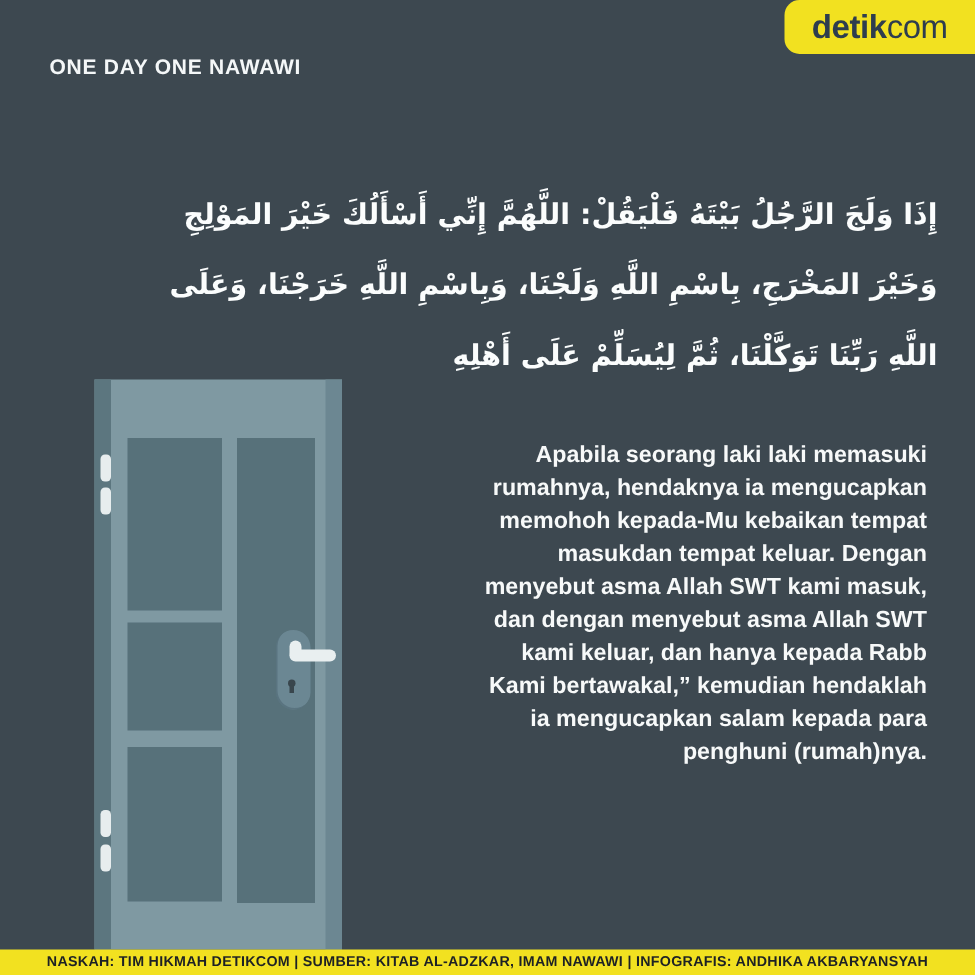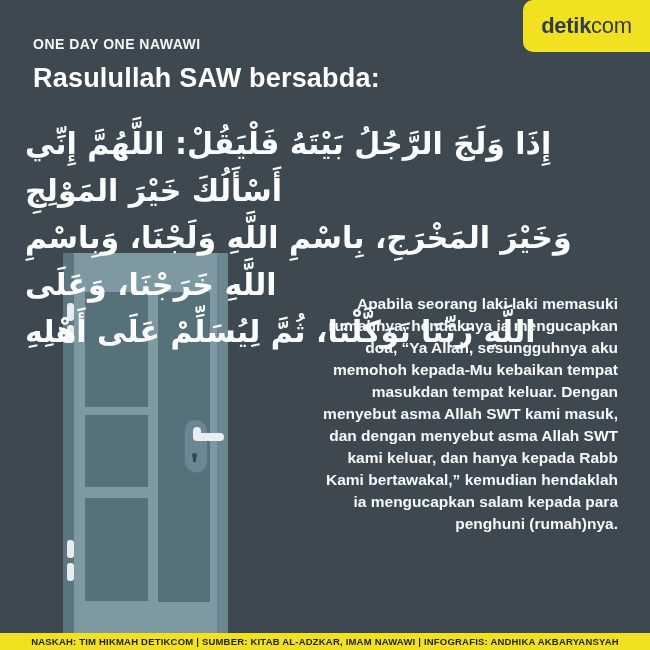--- a/index.html
+++ b/index.html
@@ -17,40 +17,40 @@
     color:#F4F7F8;font-size:14px;font-weight:700;letter-spacing:.5px;
   }
   .title{
     position:absolute;left:33px;top:63px;
     color:#FFFFFF;font-size:27px;font-weight:700;letter-spacing:.2px;
   }
 
   
   .brand-badge{
     position:absolute;top:0;right:0;
-    width:127px;height:52px;
+    width:127px;height:36px;
     background:#F2E120;
     border-radius:10px 0 0 10px;
     display:flex;align-items:center;justify-content:center;
   }
   .brand-badge .logo{
     color:#2E3D4E;font-size:22px;line-height:1;letter-spacing:-.3px;
   }
   .logo-bold{font-weight:700;}
   .logo-light{font-weight:400;}
 
   
   .arabic{
     position:absolute;left:25px;right:25px;top:120px;
     z-index:5;
     direction:rtl;
-    text-align:left;
+    text-align:right;
     color:#FBFDFD;
     font-family:"DejaVu Sans", sans-serif;
-    font-size:30px;font-weight:700;
+    font-size:19px;font-weight:700;
   }
   .arabic div{line-height:47px;}
 
   
   .translation{
     position:absolute;right:32px;top:293px;width:335px;
     z-index:5;
     text-align:right;
     color:#F7F9F9;
     font-size:15.5px;font-weight:700;
@@ -96,21 +96,20 @@
     white-space:nowrap;
     text-align:right;
   }
 </style>
 </head>
 <body>
 
 <div class="canvas">
 
   <div class="kicker">ONE DAY ONE NAWAWI</div>
-  <div class="title">Rasulullah SAW bersabda:</div>
 
   <div class="brand-badge">
     <div class="logo">
       <span class="logo-bold">detik</span><span class="logo-light">com</span>
     </div>
   </div>
 
   <div class="arabic">
       <div>إِذَا وَلَجَ الرَّجُلُ بَيْتَهُ فَلْيَقُلْ: اللَّهُمَّ إِنِّي أَسْأَلُكَ خَيْرَ المَوْلِجِ</div>
       <div>وَخَيْرَ المَخْرَجِ، بِاسْمِ اللَّهِ وَلَجْنَا، وَبِاسْمِ اللَّهِ خَرَجْنَا، وَعَلَى</div>
@@ -131,21 +130,20 @@
     <div class="keyhole-stem"></div>
     <div class="hinge hinge-1"></div>
     <div class="hinge hinge-2"></div>
     <div class="hinge hinge-3"></div>
     <div class="hinge hinge-4"></div>
   </div>
 
   <div class="translation">
       <div>Apabila seorang laki laki memasuki</div>
       <div>rumahnya, hendaknya ia mengucapkan</div>
-      <div>doa, “Ya Allah, sesungguhnya aku</div>
       <div>memohoh kepada-Mu kebaikan tempat</div>
       <div>masukdan tempat keluar. Dengan</div>
       <div>menyebut asma Allah SWT kami masuk,</div>
       <div>dan dengan menyebut asma Allah SWT</div>
       <div>kami keluar, dan hanya kepada Rabb</div>
       <div>Kami bertawakal,” kemudian hendaklah</div>
       <div>ia mengucapkan salam kepada para</div>
       <div>penghuni (rumah)nya.</div>
     </div>
 

